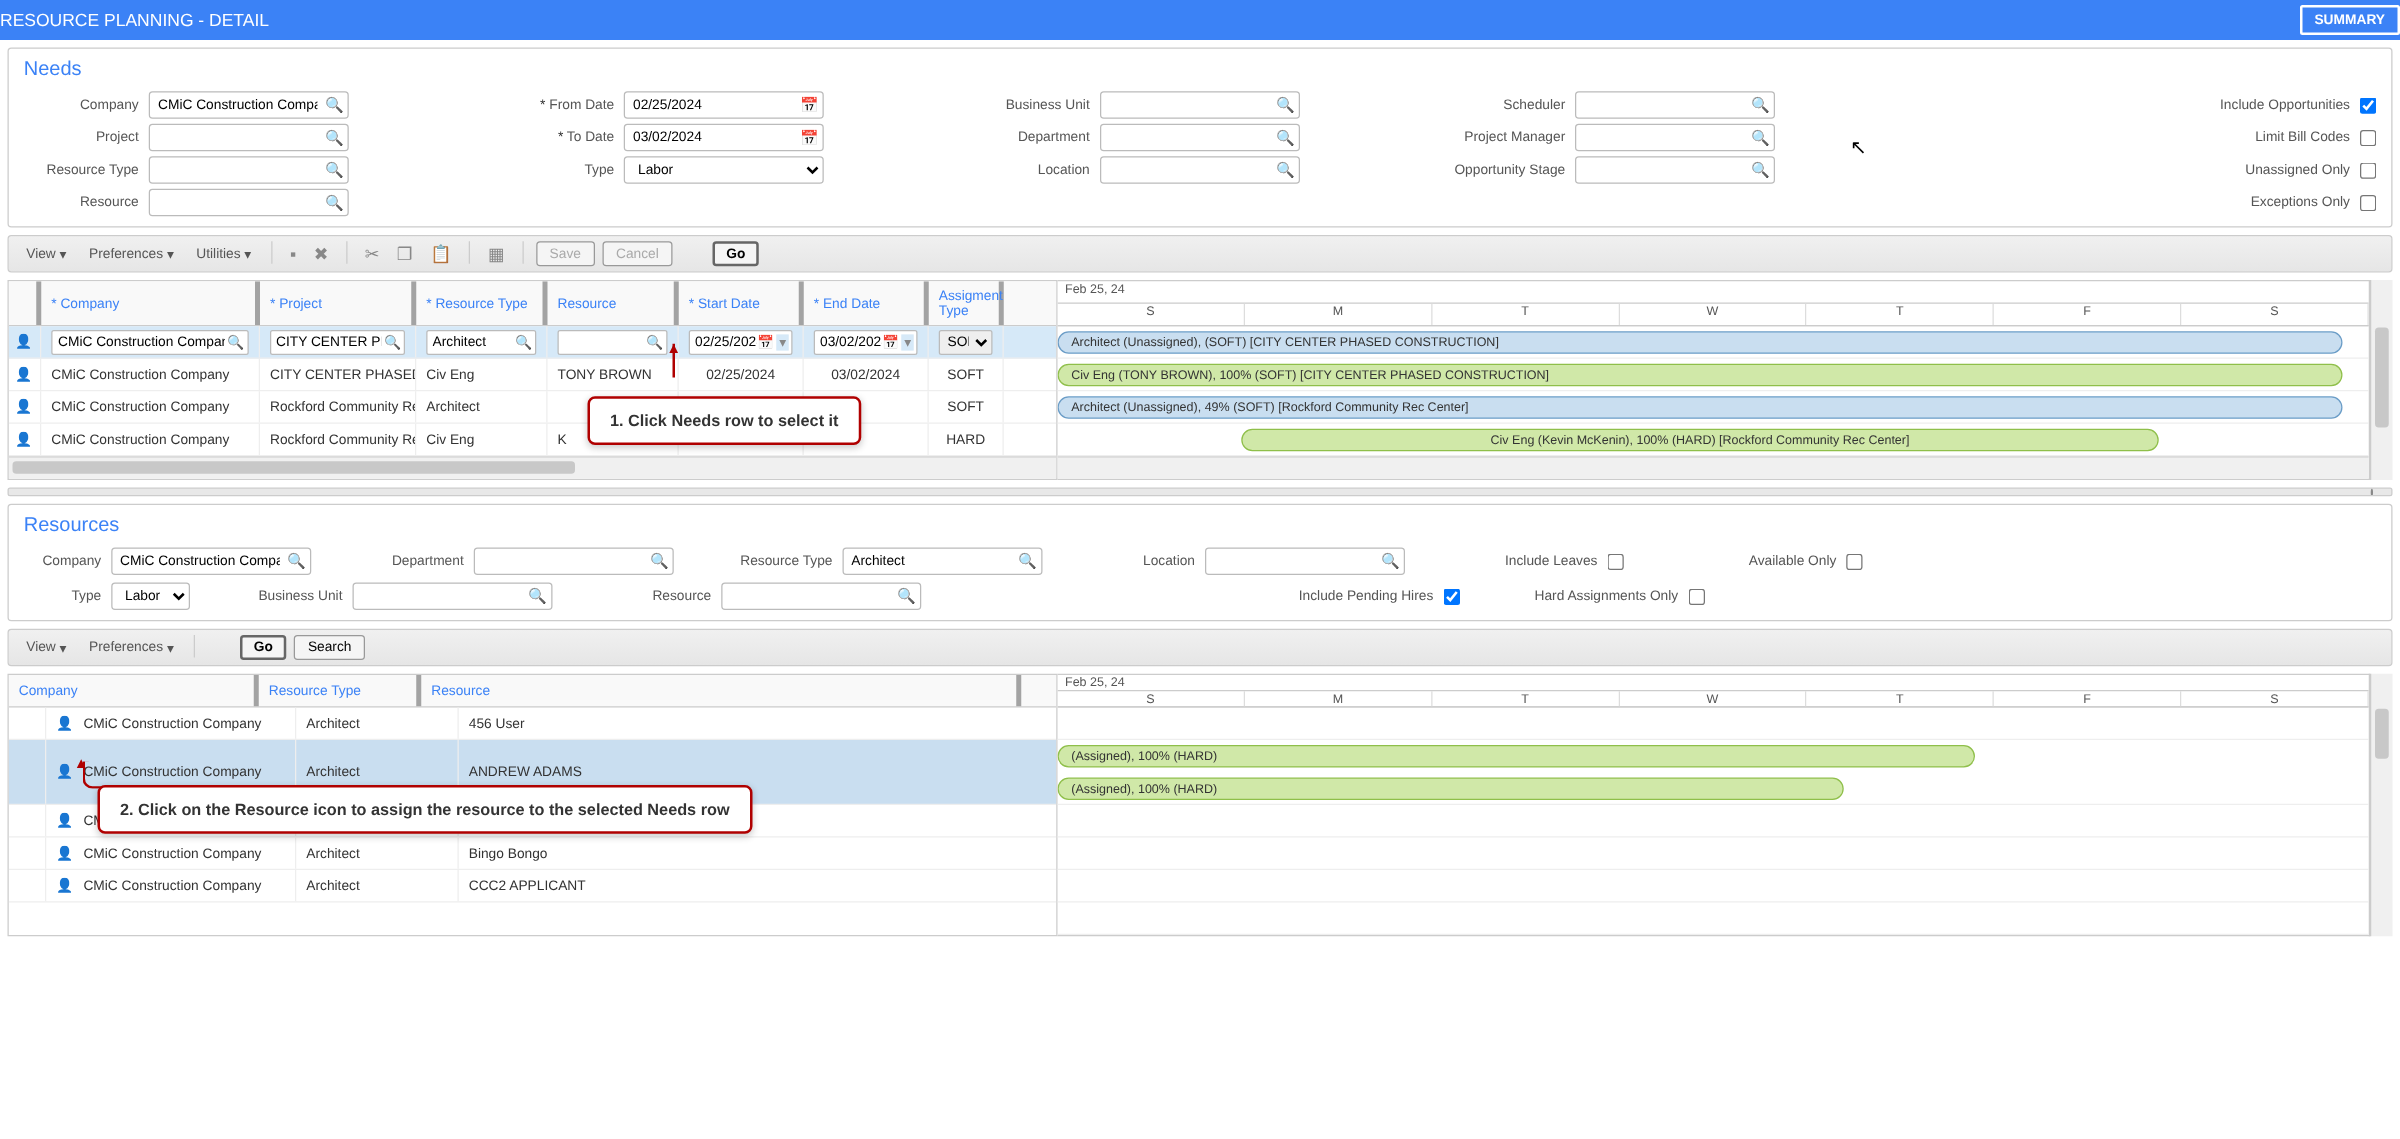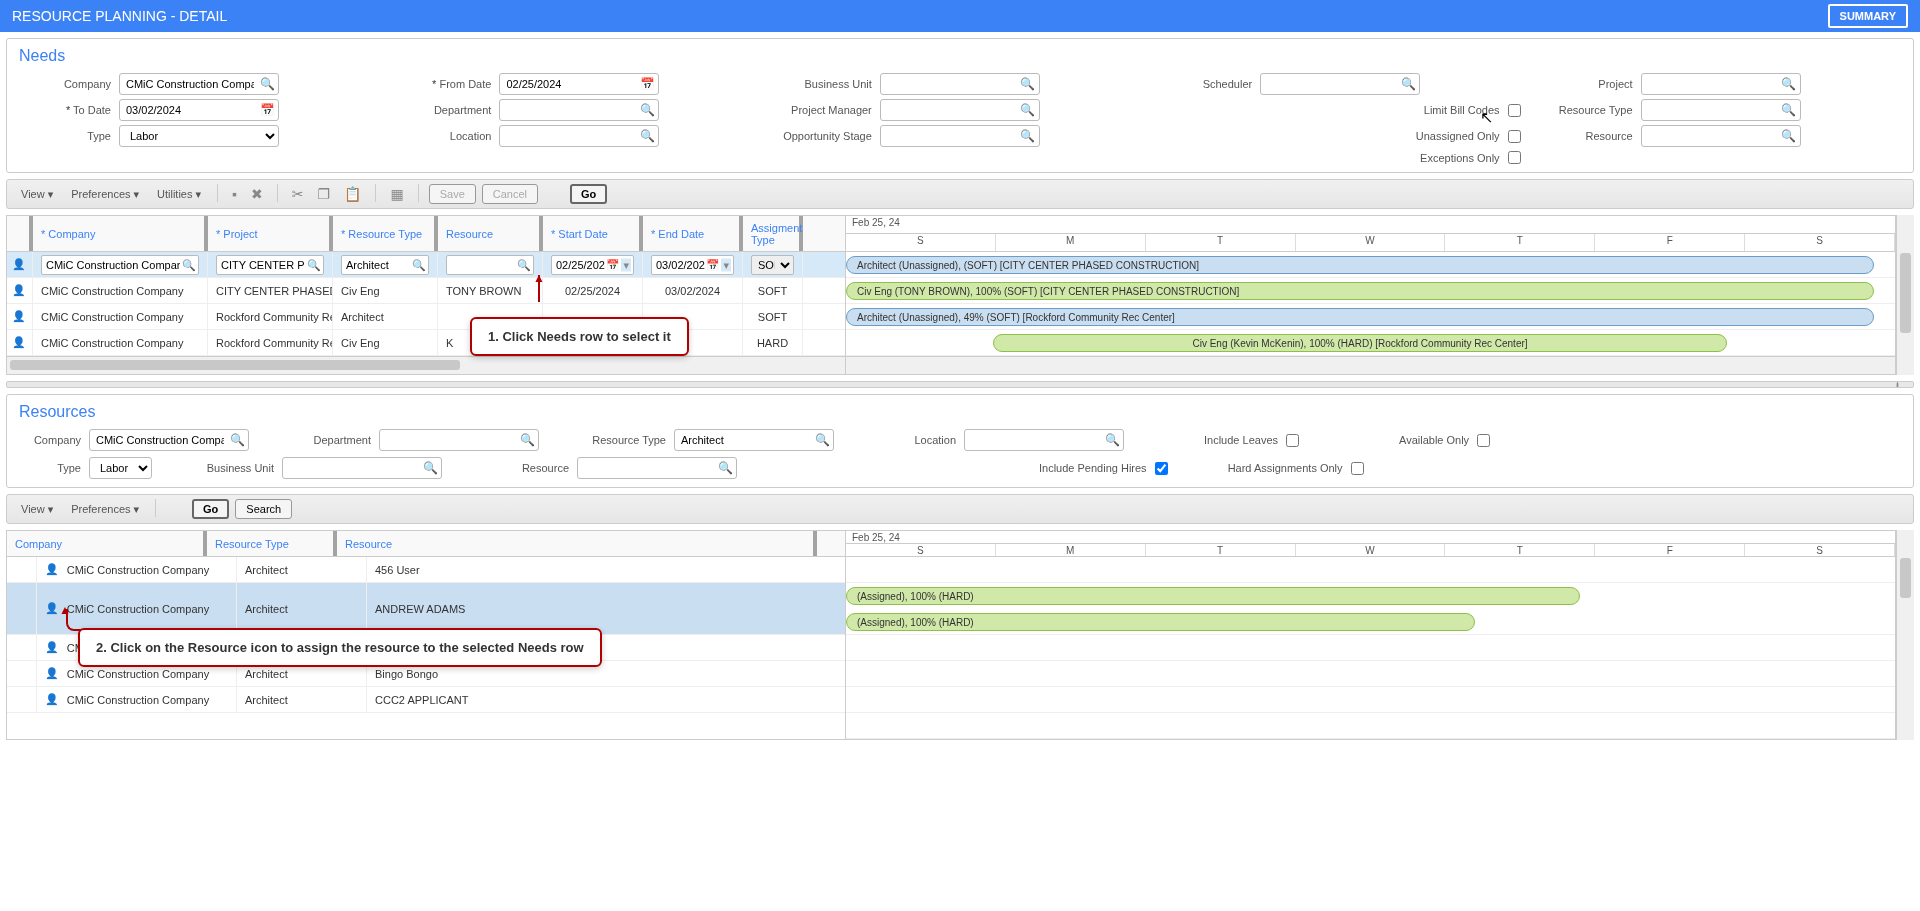--- a/index.html
+++ b/index.html
@@ -1,17 +1,17 @@
 <!DOCTYPE html>
 <html><head>
 <meta charset="utf-8">
 <style>
 * { box-sizing: border-box; margin: 0; padding: 0; font-family: Arial, sans-serif; }
 body { background: #fff; font-size: 12px; color: #333; }
-.page-header { background: #3b82f6; color: #fff; height: 32px; display: flex; align-items: center; justify-content: space-between; padding: 0 12px; }
+.page-header { background: #3b82f6; color: #fff; height: 32px; display: flex; align-items: center; justify-content: space-between; padding: 0 0; }
 .page-title { font-size: 14px; font-weight: normal; }
 .summary-btn { border: 2px solid #fff; background: transparent; color: #fff; padding: 4px 10px; font-size: 11px; font-weight: bold; cursor: pointer; border-radius: 2px; }
 .panel { border: 1px solid #ccc; margin: 6px; border-radius: 3px; background: #fff; }
 .panel-inner { padding: 8px 12px; }
 .section-title { color: #3b82f6; font-size: 16px; margin-bottom: 8px; font-weight: normal; }
 .filter-grid { display: grid; grid-template-columns: repeat(5, 1fr); gap: 4px 20px; }
 .filter-row { display: flex; align-items: center; }
 .filter-label { width: 100px; text-align: right; padding-right: 8px; font-size: 11px; color: #555; white-space: nowrap; }
 .req::before { content: "* "; color: #333; }
 .input-wrap { position: relative; flex: 1; max-width: 160px; }
@@ -96,20 +96,24 @@
     <div class="filter-row">
           <span class="filter-label">Business Unit</span>
           <div class="input-wrap"><input class="text-input" style=""><span class="input-icon">🔍</span></div>
         </div>
 
     <div class="filter-row">
           <span class="filter-label">Scheduler</span>
           <div class="input-wrap"><input class="text-input" style=""><span class="input-icon">🔍</span></div>
         </div>
 
+    <div class="checkbox-row">
+          <span class="checkbox-label">Include Opportunities</span>
+          <input type="checkbox" checked="" style="">
+        </div>
 
     <div class="filter-row">
           <span class="filter-label">Project</span>
           <div class="input-wrap"><input class="text-input" style=""><span class="input-icon">🔍</span></div>
         </div>
     <div class="filter-row">
           <span class="filter-label req">To Date</span>
           <div class="input-wrap"><input class="text-input" value="03/02/2024" style=""><span class="input-icon">📅</span></div>
         </div>
     <div class="filter-row">

